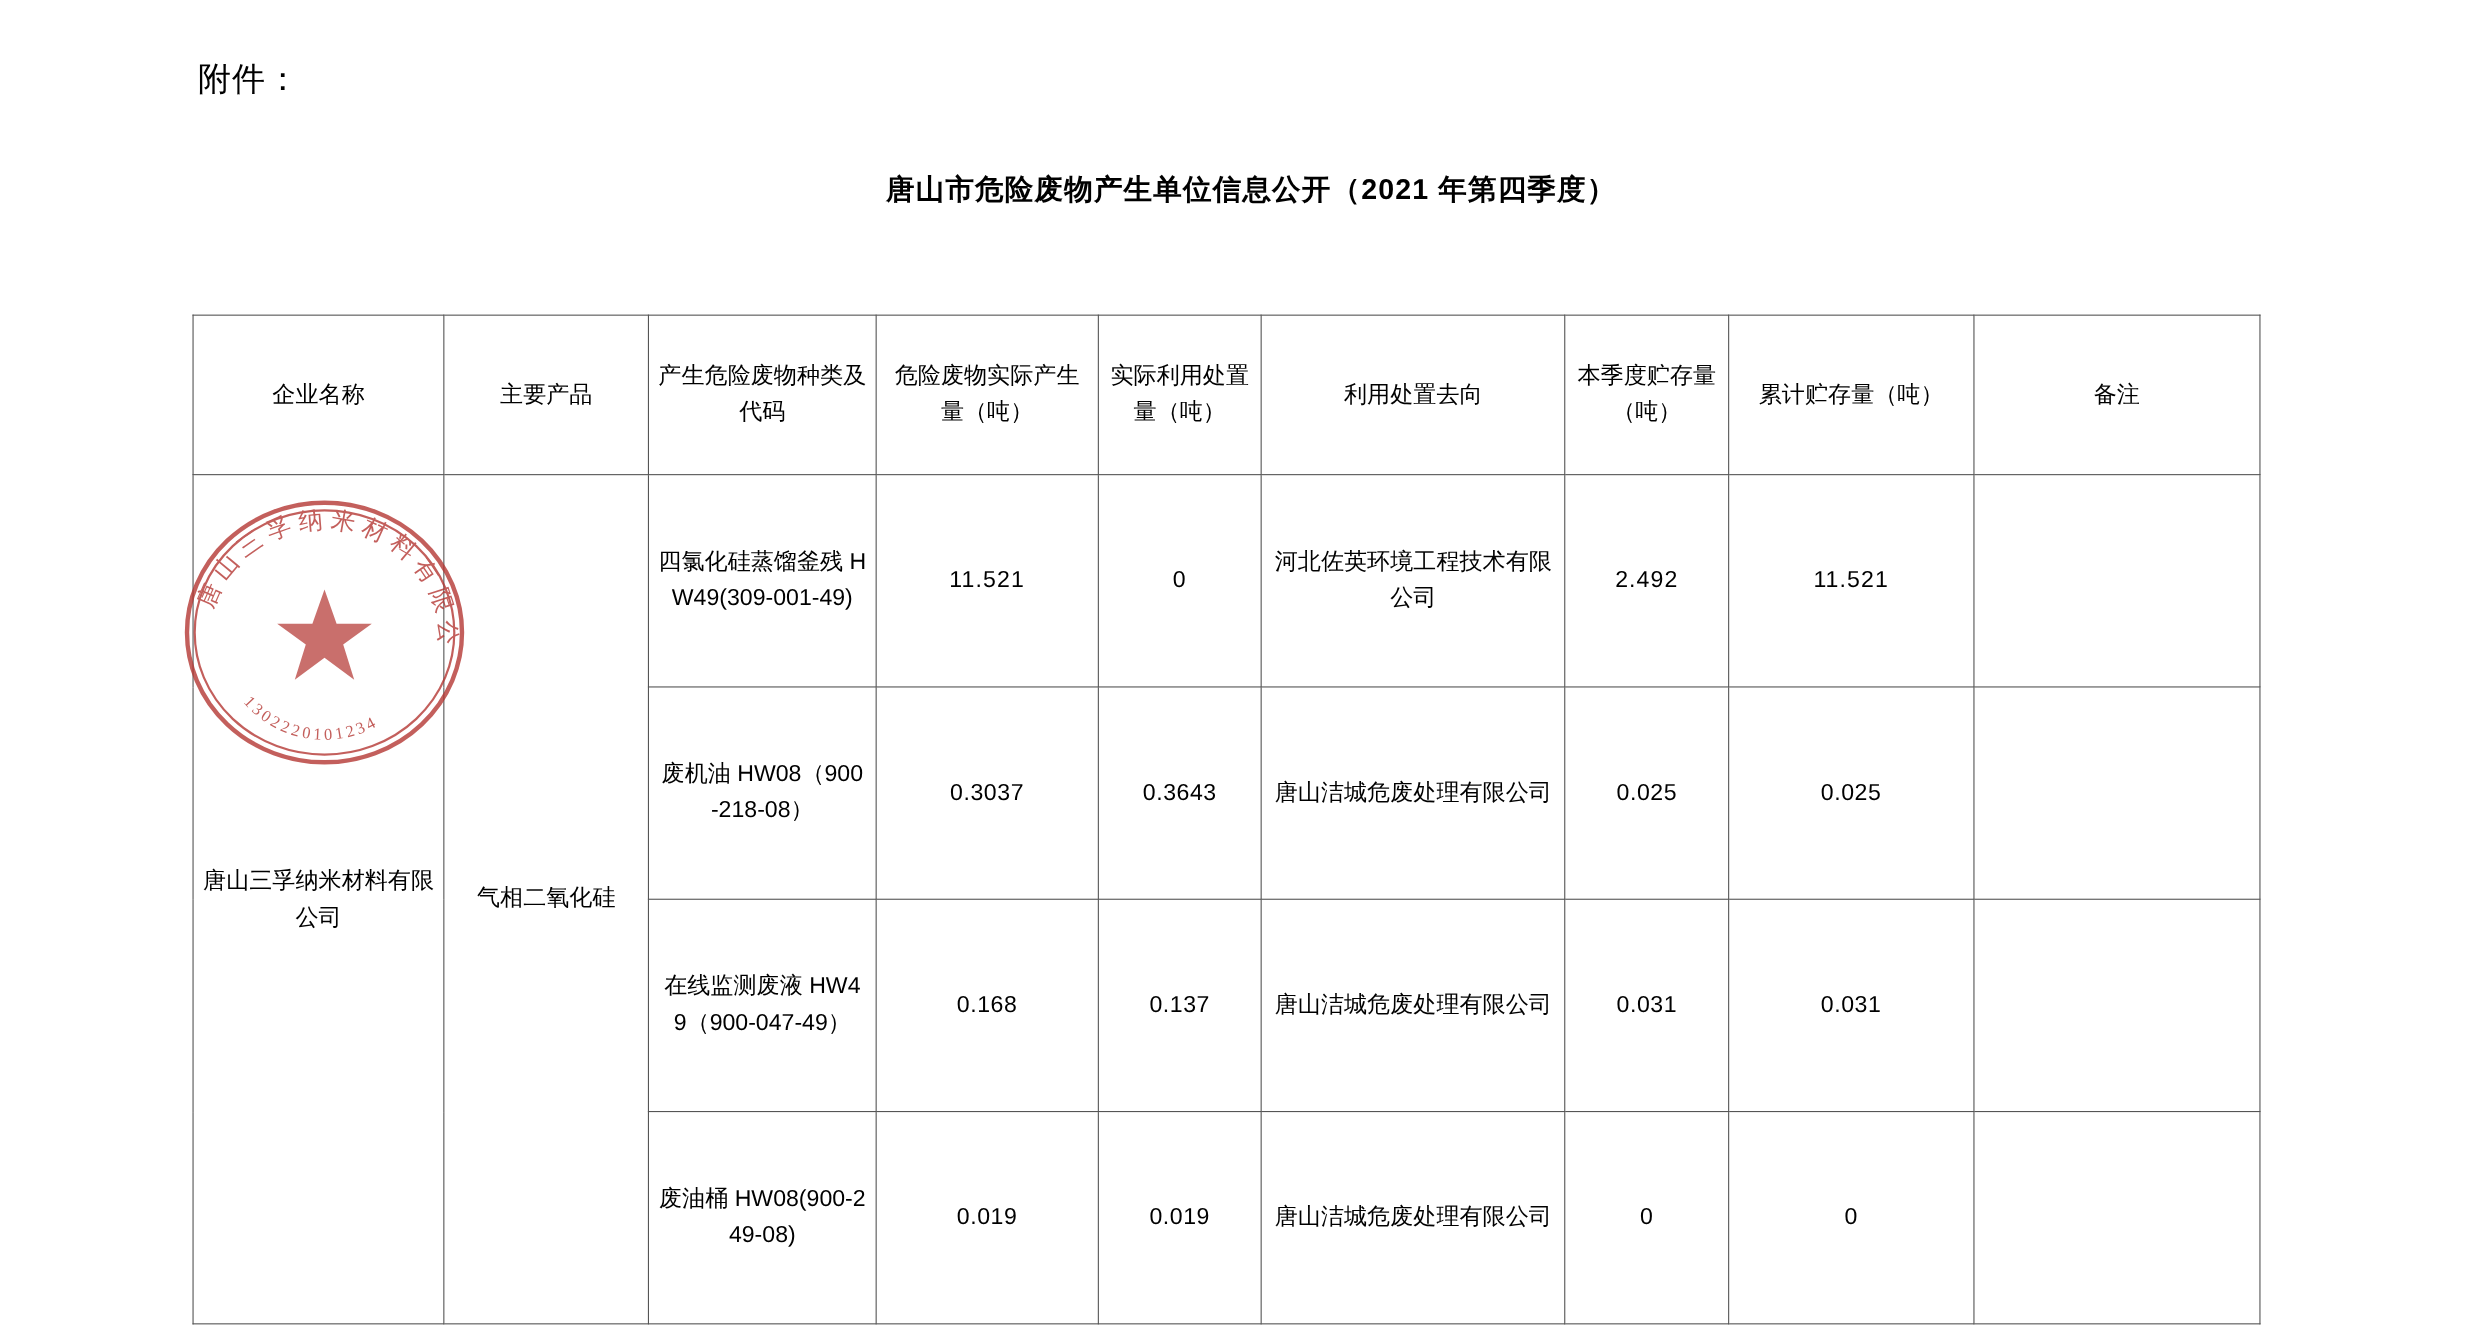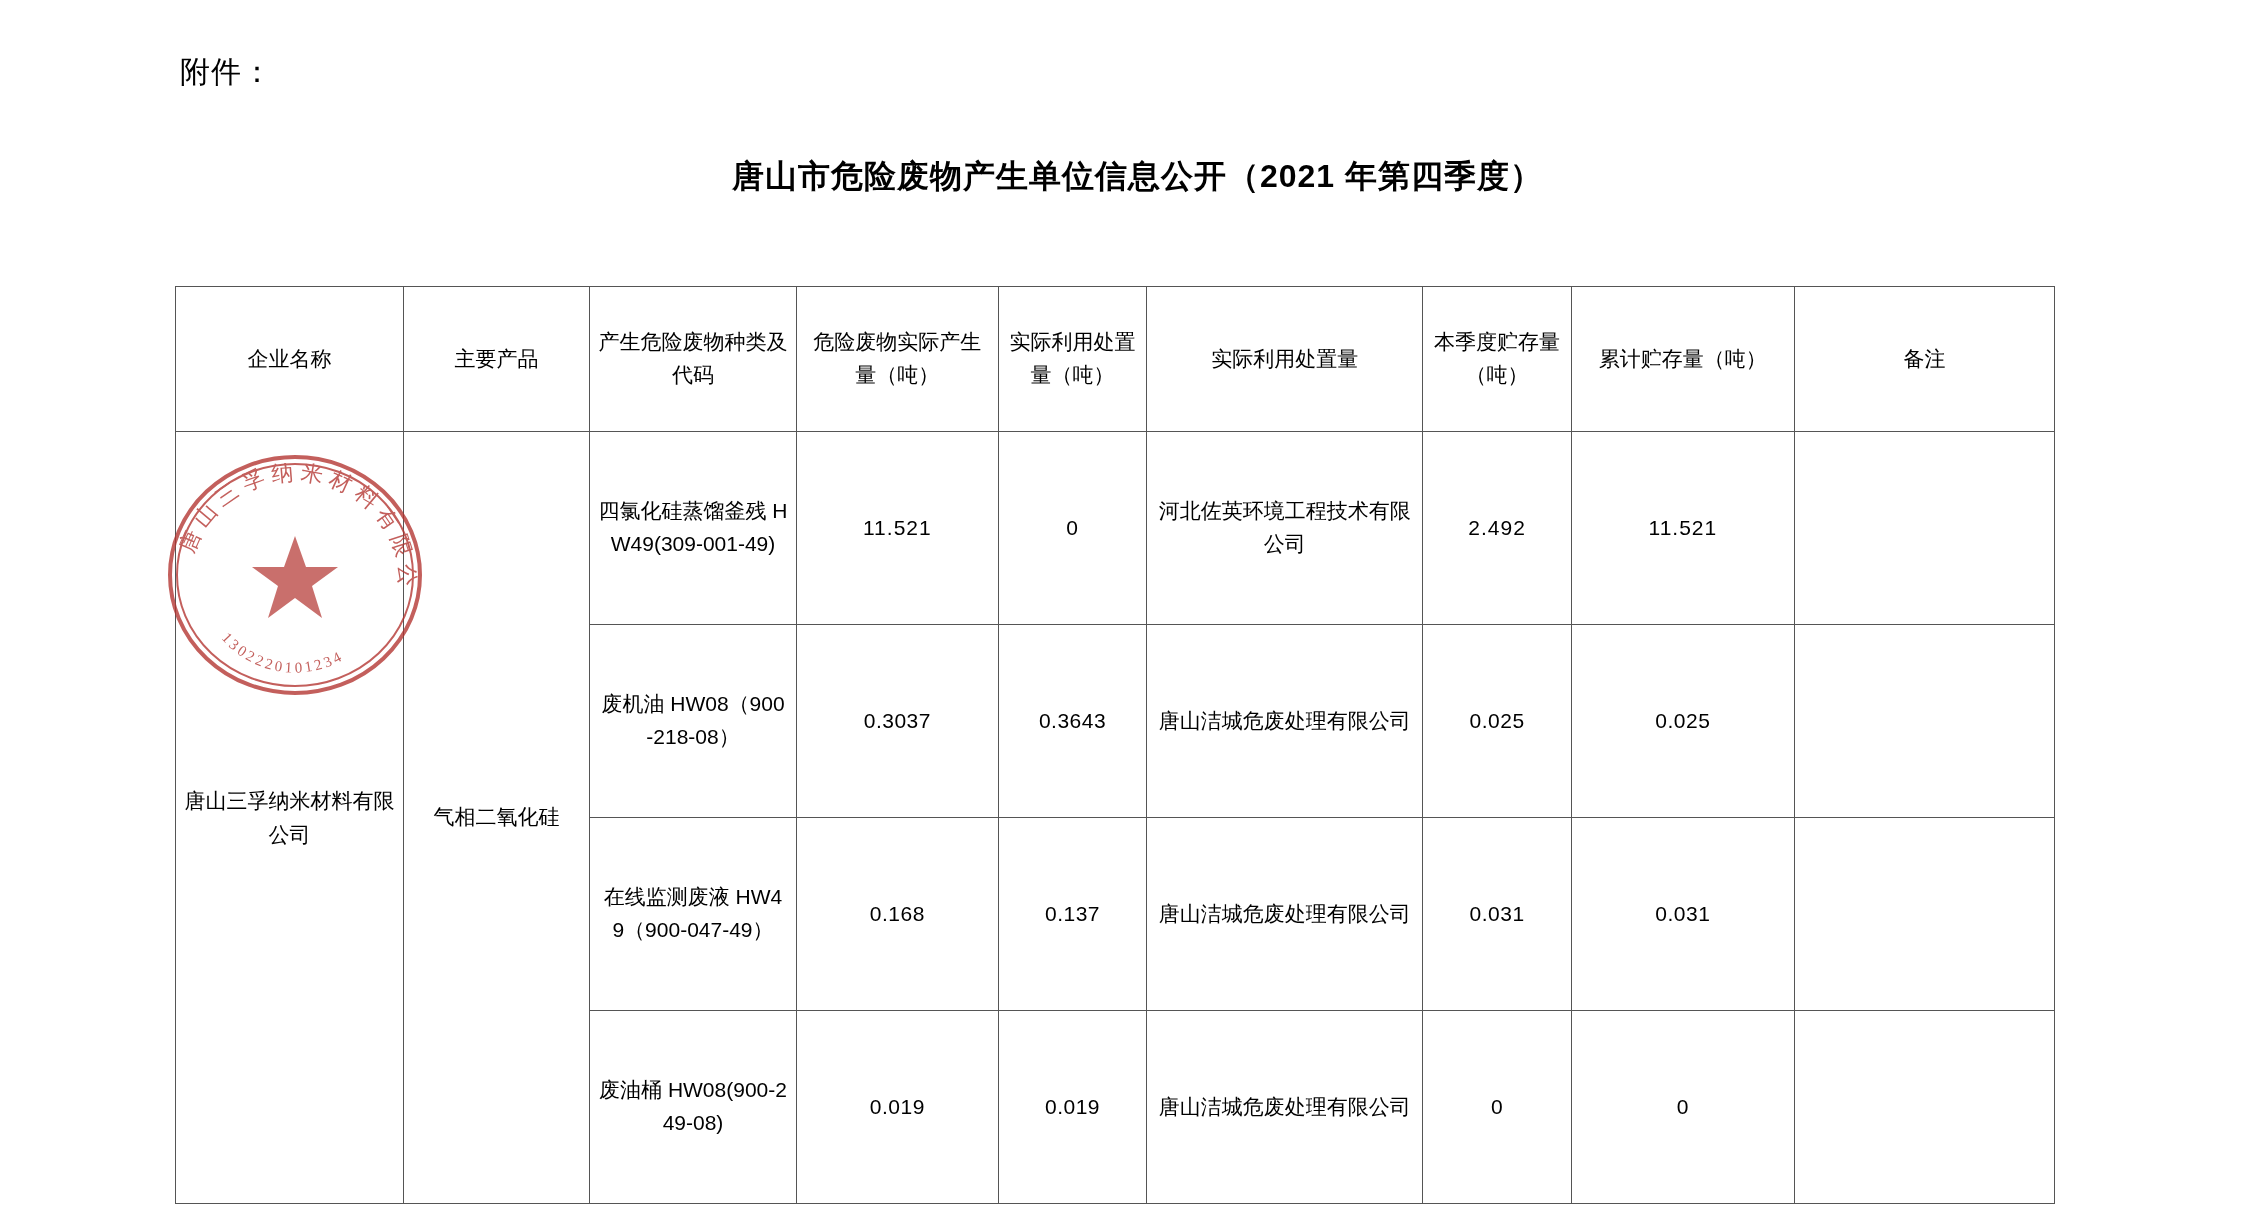--- a/index.html
+++ b/index.html
@@ -29,21 +29,21 @@
     letter-spacing: 1px;
     font-family: "Liberation Sans", "DejaVu Sans", sans-serif;
     font-weight: 500;
   }
   .doc-title {
     position: absolute;
     left: 0;
     right: 0;
     top: 155px;
     text-align: center;
-    font-size: 32px;
+    font-size: 26px;
     font-weight: 700;
     font-family: "Liberation Sans", "DejaVu Sans", sans-serif;
     letter-spacing: 1px;
     padding-left: 30px;
   }
   .table-wrap {
     position: absolute;
     left: 175px;
     top: 270px;
     width: 1880px;
@@ -143,21 +143,21 @@
           <col class="col-8">
           <col class="col-9">
       </colgroup>
       <thead>
         <tr>
           <th>企业名称</th>
           <th>主要产品</th>
           <th>产生危险废物种类及代码</th>
           <th>危险废物实际产生量（吨）</th>
           <th>实际利用处置量（吨）</th>
-          <th>实际利用处置量</th>
+          <th>利用处置去向</th>
           <th>本季度贮存量（吨）</th>
           <th>累计贮存量（吨）</th>
           <th>备注</th>
         </tr>
       </thead>
       <tbody>
         <tr>
           <td rowspan="4" class="company-name-cell">
             <span class="company-name-text">唐山三孚纳米材料有限公司</span>
           </td>

